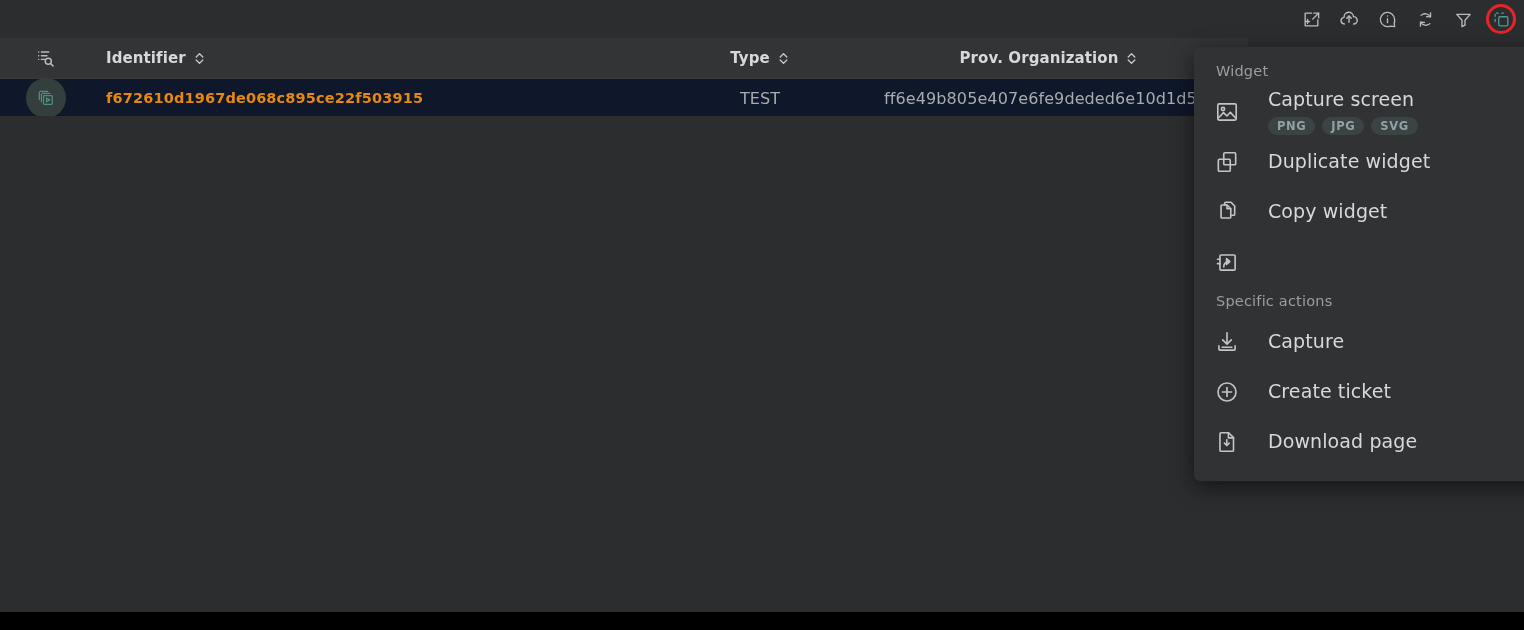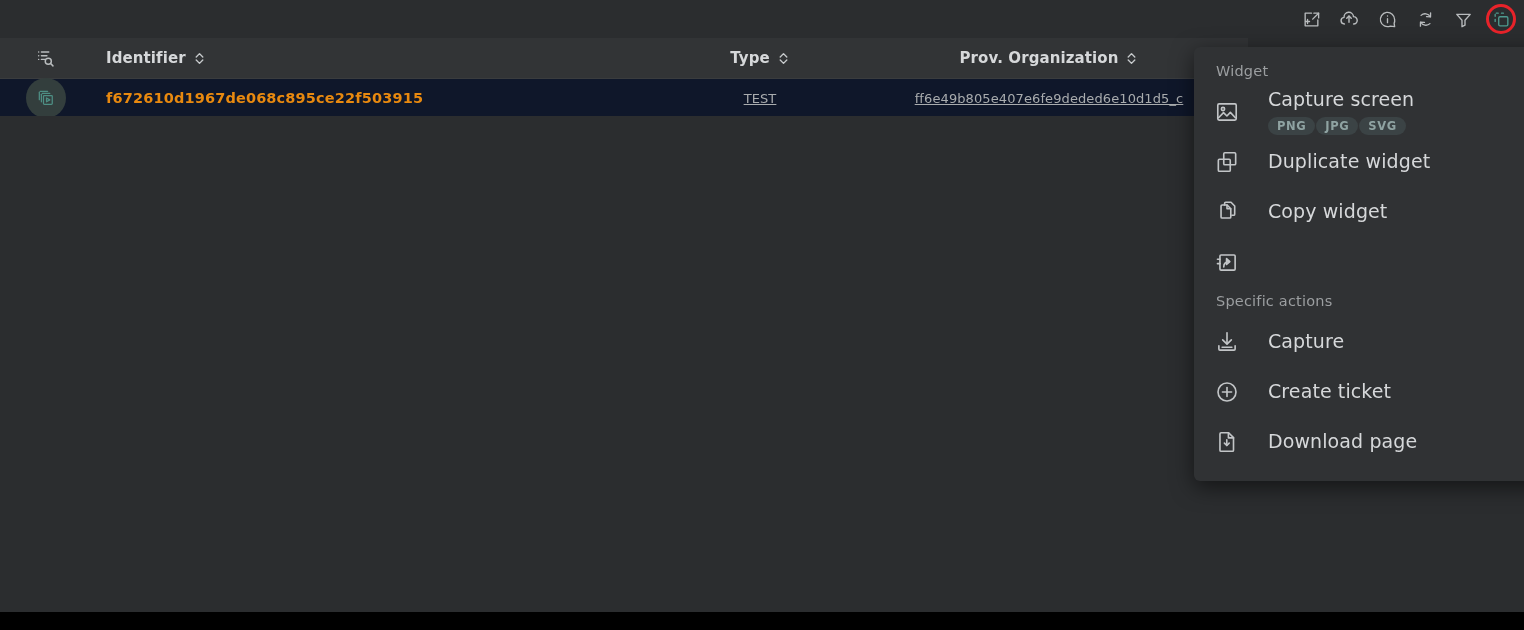--- a/index.html
+++ b/index.html
@@ -124,24 +124,23 @@
   .id-val {
     padding-left: 14px;
     color: #e8890f;
     font-size: 14.5px;
     font-weight: bold;
     letter-spacing: .15px;
     white-space: nowrap;
   }
   .cell-val {
     color: #a9acae;
-    font-size: 13px;
+    font-size: 16px;
     white-space: nowrap;
     letter-spacing: .1px;
-    text-decoration: underline;
   }
   .avatar {
     width: 40px;
     height: 40px;
     border-radius: 50%;
     background: #333e3d;
     display: flex;
     align-items: center;
     justify-content: center;
     color: #4e8f84;
@@ -199,21 +198,21 @@
     justify-content: flex-start;
     color: #c2c5c7;
   }
   .mi-body { display: flex; flex-direction: column; gap: 6px; padding-left: 18px;}
   .mi-label {
     color: #d6d8da;
     font-size: 19px;
     letter-spacing: .1px;
     line-height: 1.15;
   }
-  .chips { display: flex; gap: 1px; }
+  .chips { display: flex; gap: 7px; }
   .chip {
     background: #3b4345;
     color: #8fa3a2;
     font-size: 11.5px;
     font-weight: bold;
     letter-spacing: .6px;
     border-radius: 9px;
     padding: 3px 9px 3px 9px;
     line-height: 1.1;
   }

